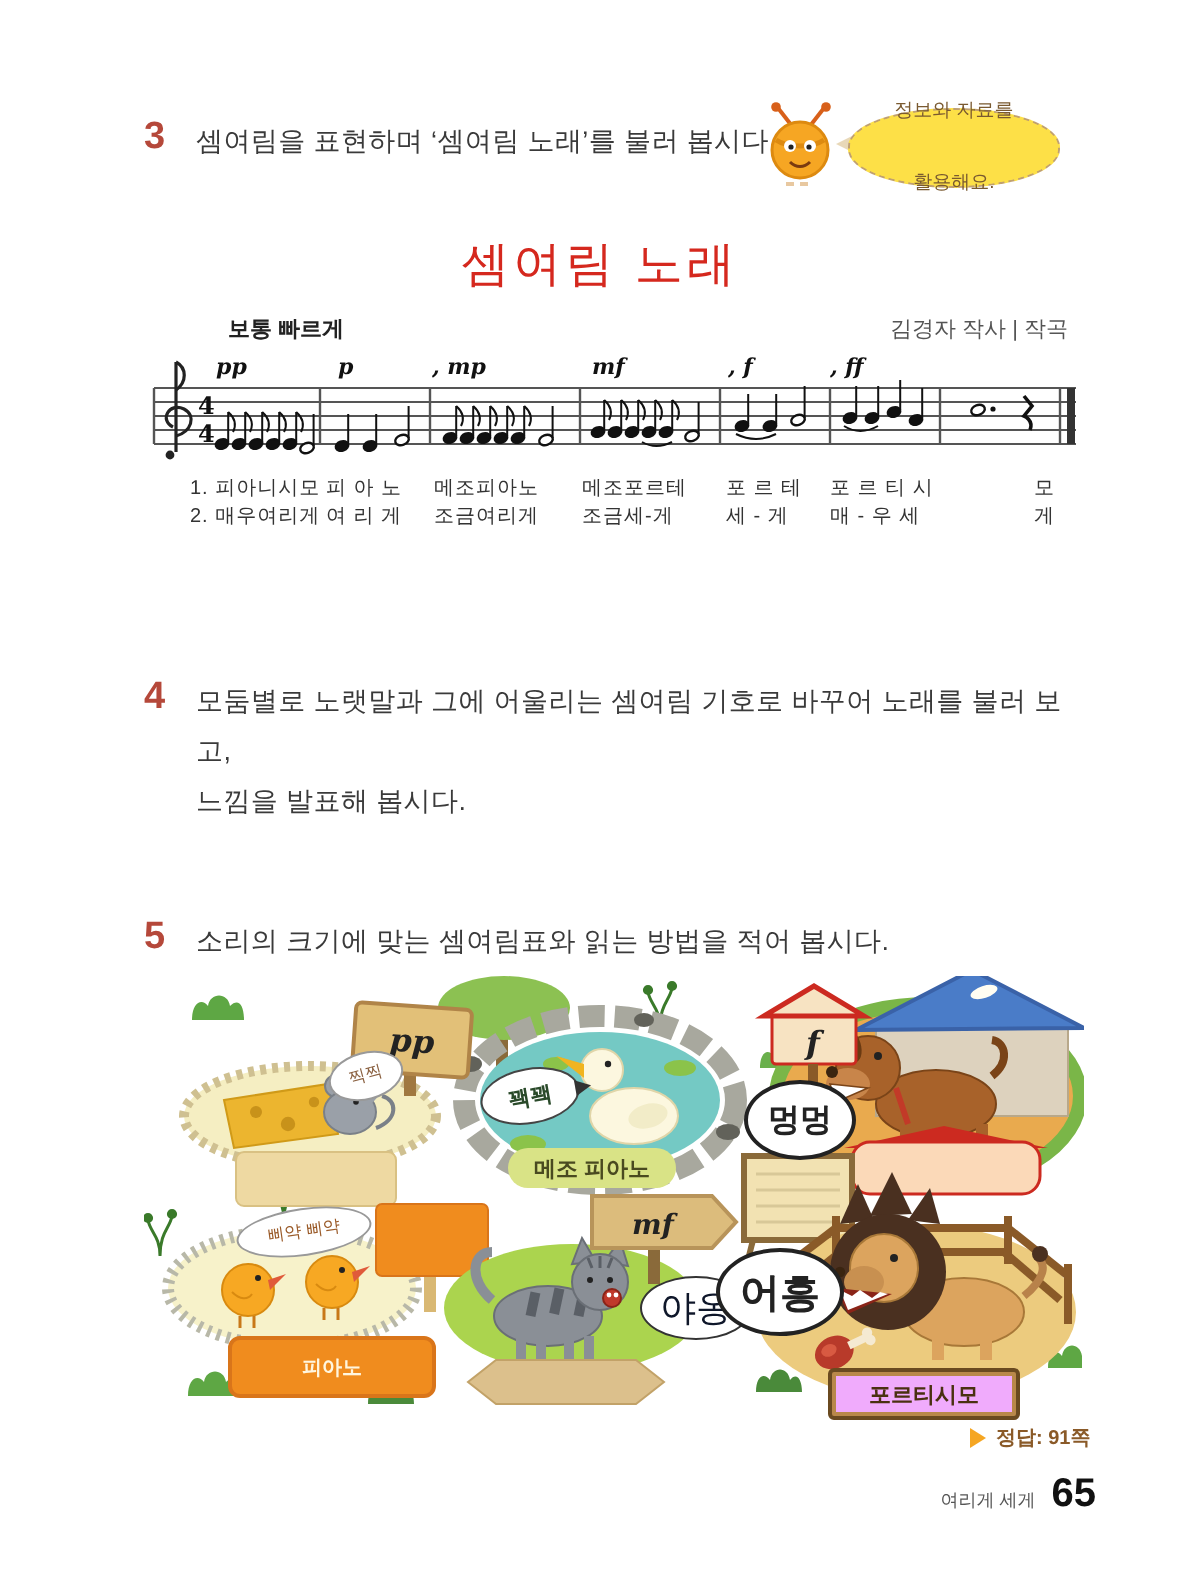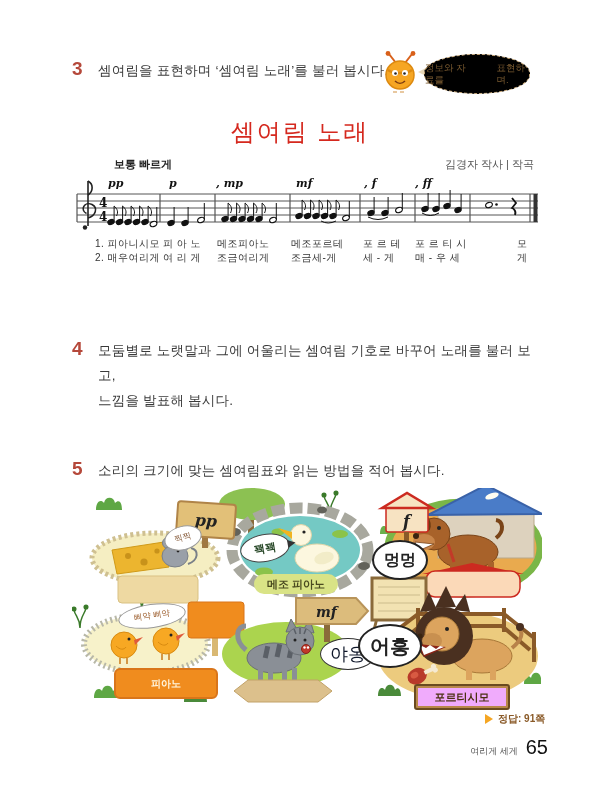--- a/index.html
+++ b/index.html
@@ -3,21 +3,21 @@
 <meta charset="utf-8">
 <style>
   html,body{margin:0;padding:0;}
   body{width:600px;height:785px;background:#fff;font-family:"Liberation Sans","DejaVu Sans",sans-serif;position:relative;overflow:hidden;color:#333;}
   .abs{position:absolute;}
   
   .task{position:absolute;left:72px;display:flex;align-items:flex-start;}
   .task-num{font-size:19px;font-weight:bold;color:#b5483a;width:26px;flex:0 0 26px;line-height:22px;}
   .task-text{font-size:13.5px;color:#3a3a3a;line-height:25px;letter-spacing:0.2px;}
   
-  .helper-bubble{position:absolute;left:424px;top:54px;width:104px;height:38px;border:1px dashed #c0a070;border-radius:50% / 48%;display:flex;flex-direction:row;align-items:center;justify-content:center;font-size:9.5px;color:#7a5a30;line-height:12px;background:#000000;gap:24px;}
+  .helper-bubble{position:absolute;left:424px;top:54px;width:104px;height:38px;border:1px dashed #c0a070;border-radius:50% / 48%;display:flex;flex-direction:column;align-items:center;justify-content:center;font-size:9.5px;color:#7a5a30;line-height:12px;background:#fde047;gap:24px;}
   .helper-tail{position:absolute;left:418px;top:68px;width:0;height:0;border-top:4px solid transparent;border-bottom:4px solid transparent;border-right:8px solid #e8d8b8;}
   
   .song-title{position:absolute;left:0;top:116px;width:600px;text-align:center;font-size:24px;font-weight:normal;color:#d5281e;letter-spacing:2px;}
   .tempo{position:absolute;left:114px;top:157px;font-size:11px;font-weight:bold;color:#222;}
   .credit{position:absolute;right:66px;top:157px;font-size:11px;color:#555;}
   
   .score{position:absolute;left:75px;top:174px;width:465px;height:96px;}
   .dyn{font-family:"DejaVu Serif",serif;font-style:italic;font-weight:bold;font-size:11px;fill:#111;}
   .sig{font-family:"DejaVu Serif",serif;font-weight:bold;font-size:12px;fill:#111;}
   .lyric{position:absolute;font-size:10px;color:#333;white-space:nowrap;letter-spacing:0.5px;}
@@ -29,21 +29,21 @@
   .lbl-green{position:absolute;left:182px;top:86px;width:84px;height:20px;background:#d9e386;border-radius:10px;display:flex;align-items:center;justify-content:center;font-size:11px;font-weight:bold;color:#4a4a20;text-align:right;}
   .lbl-orange{position:absolute;left:42px;top:180px;width:100px;height:27px;background:#f08c1e;border:2px solid #d9751a;border-radius:6px;display:flex;align-items:center;justify-content:center;font-size:10px;font-weight:bold;color:#fff6df;}
   .lbl-wood{position:absolute;left:342px;top:196px;width:96px;height:26px;background:#b9884a;border:2px solid #6a4a20;border-radius:3px;padding:2px;box-sizing:border-box;display:flex;}
   .lbl-wood-inner{flex:1;background:#f0abfc;display:flex;align-items:center;justify-content:center;font-size:11px;font-weight:bold;color:#4a3010;}
   .tail-r::after{content:"";position:absolute;right:-7px;top:50%;margin-top:-4px;border-top:4px solid transparent;border-bottom:4px solid transparent;border-left:8px solid #333;}
   
   .answer{position:absolute;left:485px;top:712px;display:flex;align-items:center;font-size:10px;color:#8a5a28;font-weight:bold;}
   .answer-arrow{width:0;height:0;border-top:5px solid transparent;border-bottom:5px solid transparent;border-left:8px solid #f5a623;margin-right:5px;}
   .footer{position:absolute;right:52px;top:736px;display:flex;align-items:baseline;}
   .footer-section{font-size:9px;color:#555;margin-right:8px;}
-  .footer-page{font-size:20px;font-weight:normal;color:#111;}
+  .footer-page{font-size:20px;font-weight:bold;color:#111;}
 </style>
 </head>
 <body>
 
 <div class="task" style="top:58px;width:330px;">
   <div class="task-num">3</div>
   <div class="task-text">셈여림을 표현하며 ‘셈여림 노래’를 불러 봅시다.</div>
 </div>
 
 <svg class="abs" style="left:380px;top:50px;" width="42" height="44" viewBox="0 0 42 44">
@@ -56,21 +56,21 @@
   <circle cx="15" cy="23" r="3" fill="#fff"></circle>
     <circle cx="25" cy="23" r="3" fill="#fff"></circle>
   <circle cx="15.5" cy="23.5" r="1.3" fill="#222"></circle>
     <circle cx="24.5" cy="23.5" r="1.3" fill="#222"></circle>
   <path d="M15 31 C18 34 22 34 25 31" stroke="#7a3a10" stroke-width="1.5" fill="none"></path>
   <line x1="13" y1="42" x2="27" y2="42" stroke="#e8c8a0" stroke-width="2" stroke-dasharray="4 3"></line>
 </svg>
 <div class="helper-tail"></div>
 <div class="helper-bubble">
   <span>정보와 자료를</span>
-  <span>표현하며.</span>
+  <span>활용해요.</span>
 </div>
 
 <div class="song-title">셈여림 노래</div>
 <div class="tempo">보통 빠르게</div>
 <div class="credit">김경자 작사 | 작곡</div>
 
 <div class="score">
 <svg width="465" height="62" viewBox="0 0 465 62">
 
   <g stroke="#555" stroke-width="1">

